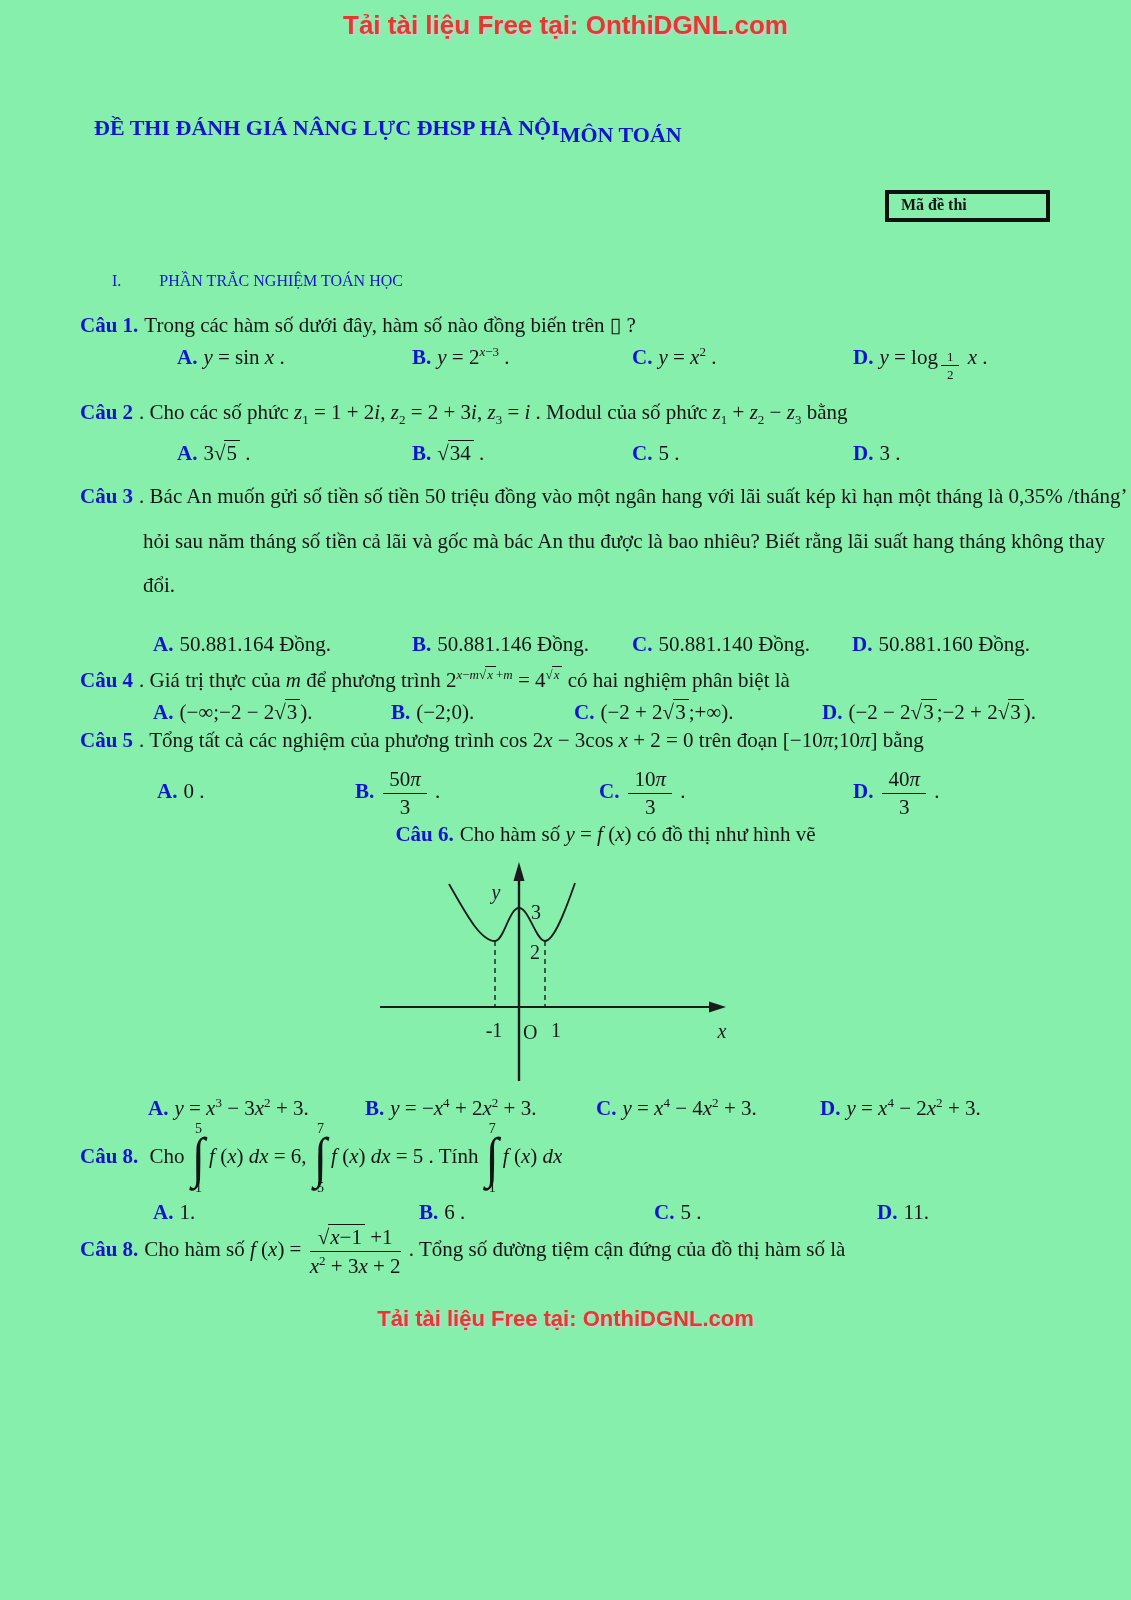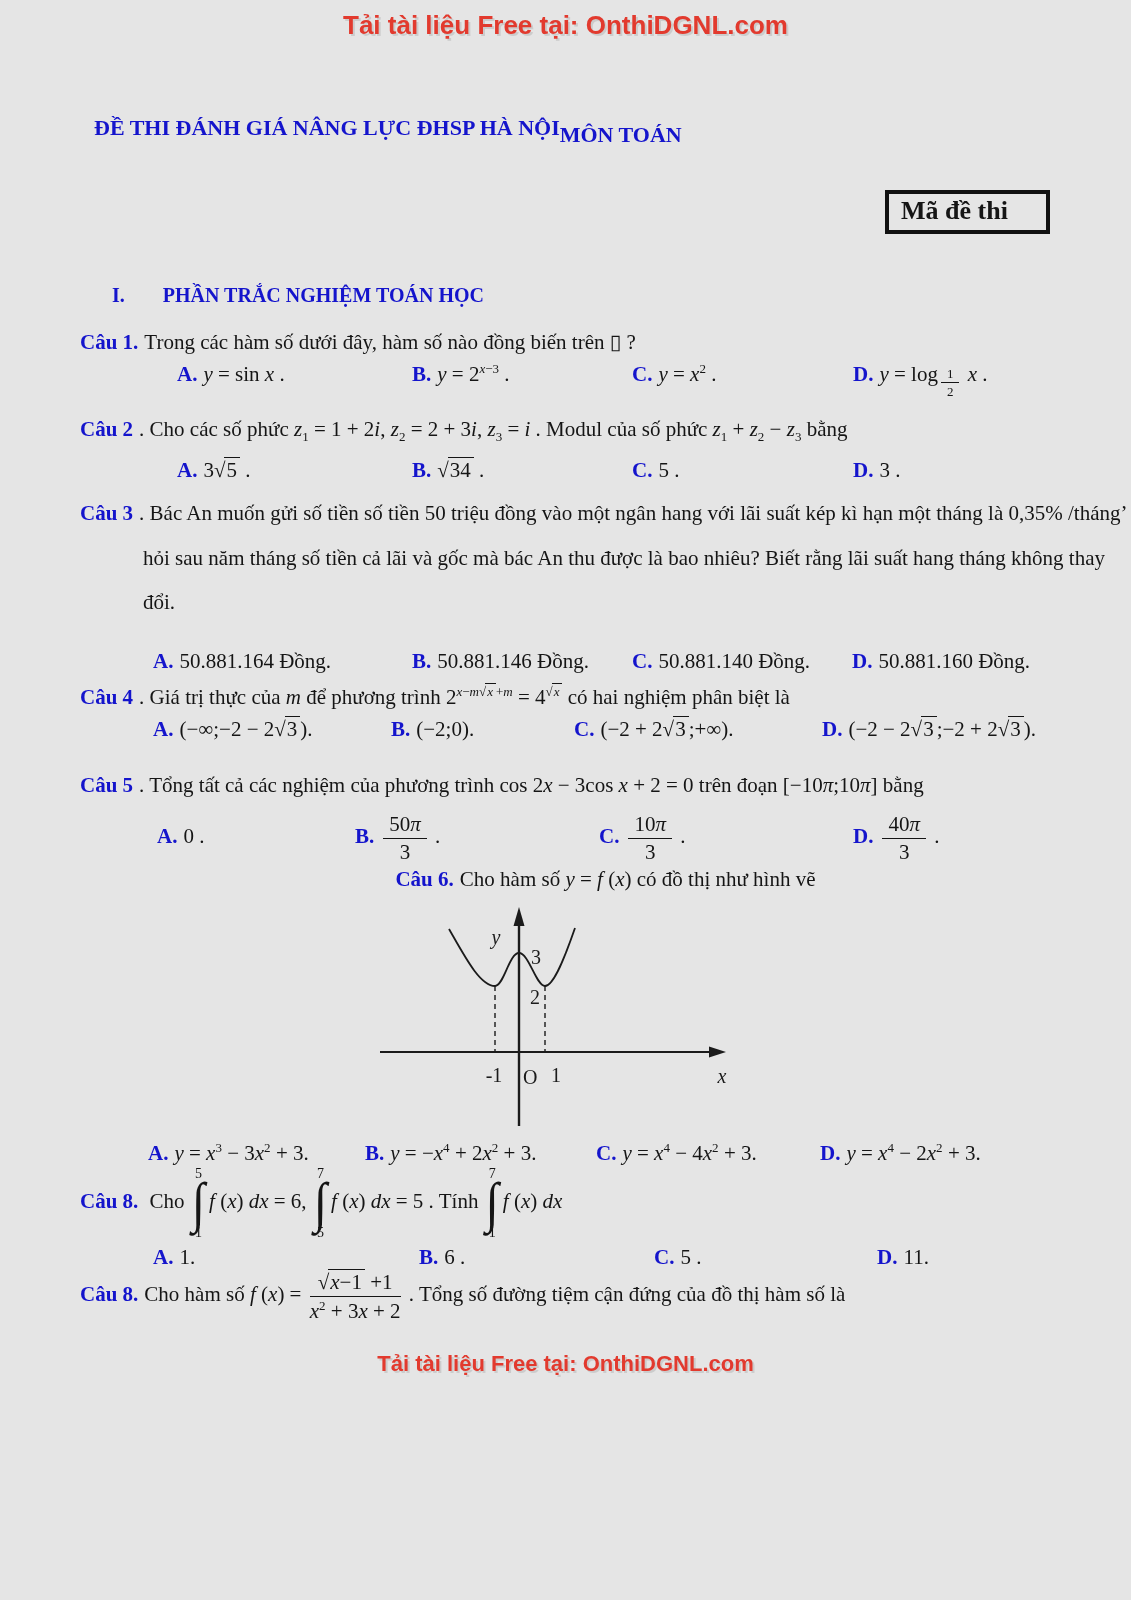--- a/index.html
+++ b/index.html
@@ -1,52 +1,52 @@
 <!DOCTYPE html>
 <html><head>
 <meta charset="utf-8">
 <style>
   html,body{margin:0;padding:0;}
   body{background:#ffffff;}
   .page{
-    position:relative;width:1131px;height:1600px;overflow:hidden;background:#e5e5e5;
+    position:relative;width:1131px;height:1600px;overflow:hidden;background:#86efac;
     font-family:"Liberation Serif","DejaVu Serif",serif;font-size:21px;color:#151515;
   }
   
   .banner{font-family:"Liberation Sans","DejaVu Sans",sans-serif;font-weight:bold;
     color:#e23a2e;text-align:center;text-shadow:2px 2px 0 #cccccc;}
   .banner-top{padding-top:10px;font-size:26px;}
   .banner-bottom{margin-top:28px;font-size:22px;}
   
   .header{display:flex;padding-left:94px;gap:62px;margin-top:74px;}
   .org,.title,.subject{color:#1414cc;font-weight:bold;font-size:22px;white-space:nowrap;}
   .title-wrap{display:flex;flex-direction:row;align-items:flex-start;}
   .subject{margin-top:7px;}
   .code-row{display:flex;justify-content:flex-end;padding-right:81px;margin-top:42px;}
-  .code-box{border:4px solid #111;width:145px;padding:2px 0 4px 12px;font-weight:bold;font-size:26px;}
-  .section{margin:50px 0 0 112px;color:#1414cc;font-weight:bold;font-size:20px;}
+  .code-box{border:4px solid #111;width:145px;padding:2px 0 4px 12px;font-weight:bold;font-size:16px;}
+  .section{margin:50px 0 0 112px;color:#1414cc;font-weight:normal;font-size:16px;}
   .section .numeral{margin-right:38px;}
   
   .qb{margin:0 0 0 80px;line-height:1.5;}
   .qlab,.olab{color:#1414cc;font-weight:bold;}
   .olab{margin-right:6px;}
   .qlab{margin-right:6px;}
   .opts{display:grid;align-items:baseline;margin-left:80px;}
   .opt{white-space:nowrap;}
   .g1{padding-left:97px;grid-template-columns:235px 220px 221px 1fr;}
   .g3{padding-left:73px;grid-template-columns:259px 220px 220px 1fr;}
   .g4{padding-left:73px;grid-template-columns:238px 183px 248px 1fr;}
   .g5{padding-left:77px;grid-template-columns:198px 244px 254px 1fr;}
   .g6{padding-left:68px;grid-template-columns:217px 231px 224px 1fr;}
   .g7{padding-left:73px;grid-template-columns:266px 235px 223px 1fr;}
   .mt-q1{margin-top:20px;} .mt-o1{margin-top:2px;}
   .mt-q2{margin-top:14px;} .mt-o2{margin-top:12px;}
   .mt-q3{margin-top:8px;}  .mt-o3{margin-top:24px;}
   .mt-q4{margin-top:8px;}  .mt-o4{margin-top:4px;}
-  .mt-q5{margin-top:28px;} .mt-o5{margin-top:10px;}
+  .mt-q5{} .mt-o5{margin-top:10px;}
   .mt-q6{margin-top:0px;text-align:center;}  .mt-o6{margin-top:4px;}
   .mt-q7{margin-top:0px;}  .mt-o7{margin-top:4px;}
   .mt-q8{margin-top:0px;}
   .q3body{line-height:2.12;width:992px;padding-left:63px;text-indent:-63px;}
   .caption{margin:30px 0 0 125px;}
   
   .mi{font-style:italic;}
   sup,sub{font-size:0.62em;}
   .sqrt{white-space:nowrap;}
   .rdx{margin-right:-1px;}

